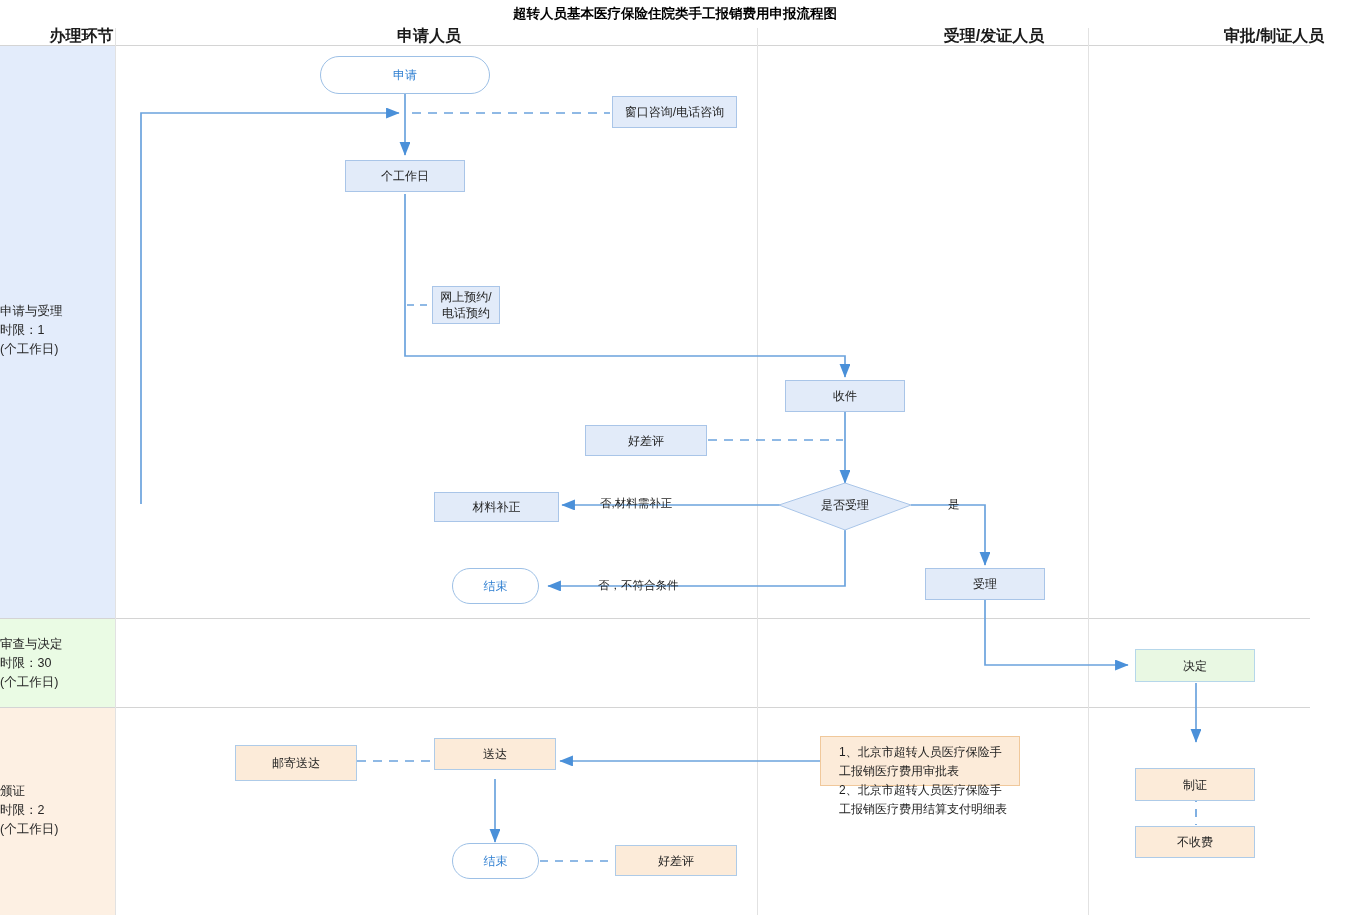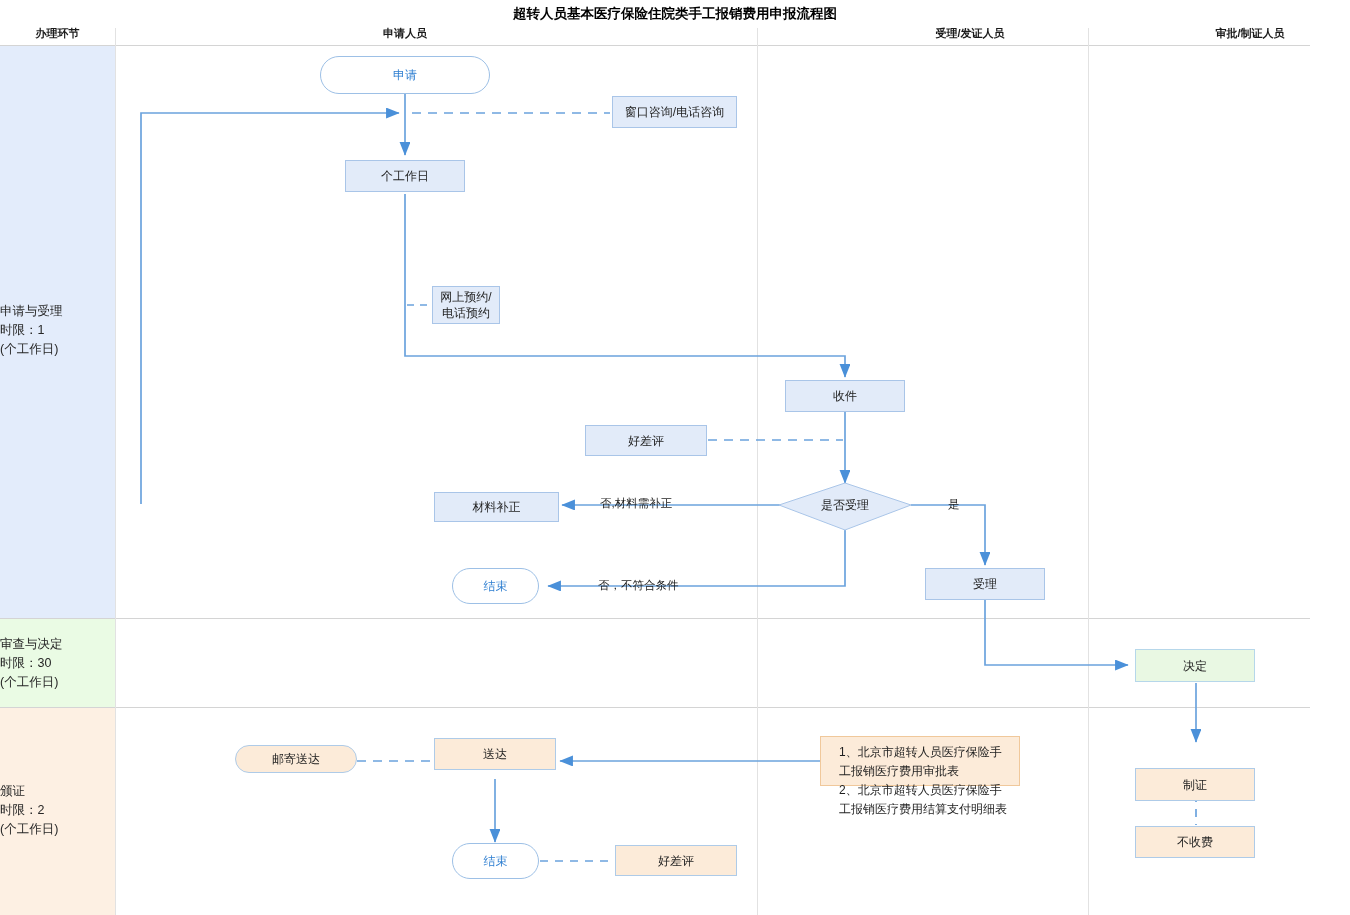--- a/index.html
+++ b/index.html
@@ -67,23 +67,24 @@
     width: 1350px;
     text-align: center;
     font-size: 13.5px;
     font-weight: bold;
     color: #000;
   }
   .col-head {
     position: absolute;
     top: 26px;
     text-align: center;
-    font-size: 11px;
+    font-size: 16px;
     font-weight: bold;
     color: #1a1a1a;
+    margin-left: 24px;
   }
 
   
   .node {
     position: absolute;
     box-sizing: border-box;
     display: flex;
     align-items: center;
     justify-content: center;
     text-align: center;
@@ -235,21 +236,21 @@
 
 <div class="node green" style="left:1135px; top:649px; width:120px; height:33px;">决定</div>
 
 <div class="node docbox" style="left:820px; top:736px; width:200px; height:50px;">1、北京市超转人员医疗保险手工报销医疗费用审批表
 2、北京市超转人员医疗保险手工报销医疗费用结算支付明细表</div>
 
 <div class="node orange" style="left:1135px; top:744px; width:120px; height:33px;margin-top:24px;">制证</div>
 
 <div class="node orange" style="left:1135px; top:826px; width:120px; height:32px;">不收费</div>
 
-<div class="node orange" style="left:235px; top:745px; width:122px; height:28px;border-radius:14px;">邮寄送达</div>
+<div class="node orange" style="left:235px; top:745px; width:122px; height:36px;">邮寄送达</div>
 
 <div class="node orange" style="left:434px; top:738px; width:122px; height:32px;">送达</div>
 
 <div class="node terminator" style="left:452px; top:843px; width:87px; height:36px;">结束</div>
 
 <div class="node orange" style="left:615px; top:845px; width:122px; height:31px;">好差评</div>
 
 <div class="edge-label" style="left:600px; top:496px;">否,材料需补正</div>
 <div class="edge-label" style="left:948px; top:497px;">是</div>
 <div class="edge-label" style="left:598px; top:578px;">否，不符合条件</div>

